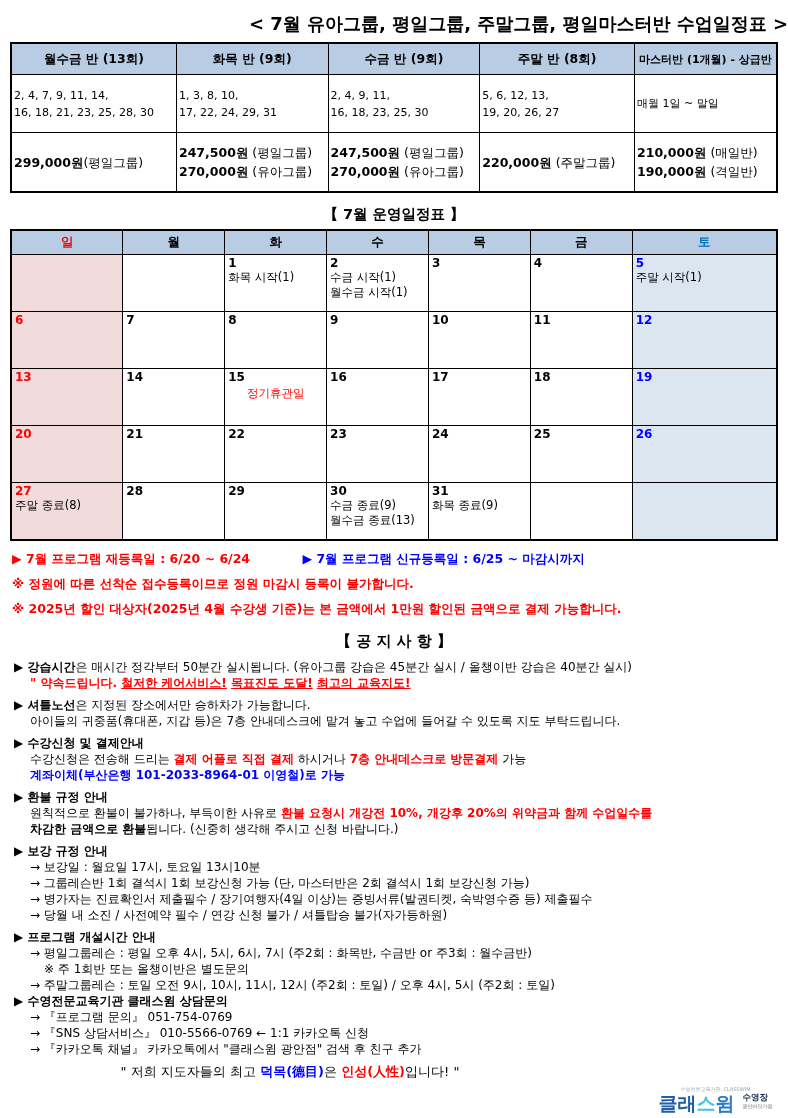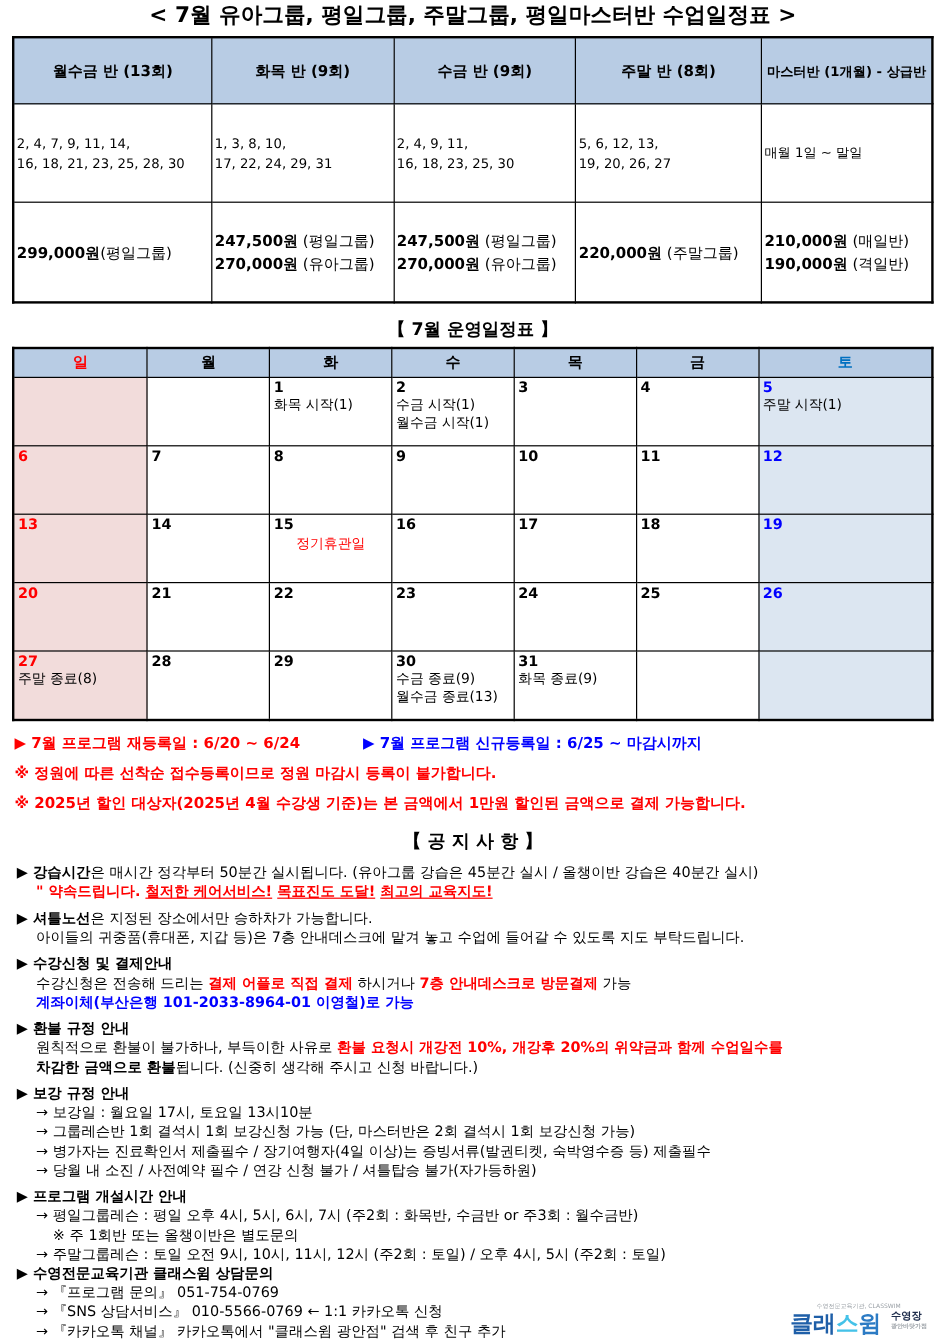--- a/index.html
+++ b/index.html
@@ -1,23 +1,23 @@
 <!DOCTYPE html>
 <html><head>
 <meta charset="utf-8">
 <style>
   html,body{margin:0;padding:0;background:#fff;}
   .page{position:relative;width:788px;height:1118px;background:#fff;overflow:hidden;
         font-family:"DejaVu Sans","Liberation Sans",sans-serif;color:#000;}
-  .main-title{text-align:center;font-weight:bold;font-size:18px;padding-top:0;}
+  .main-title{text-align:right;font-weight:bold;font-size:18px;padding-top:12px;}
   .section-title{text-align:center;font-weight:bold;font-size:14.5px;margin-top:12px;}
   
   table{border-collapse:collapse;table-layout:fixed;}
   .fee-table{width:768px;margin:6px auto 0;border:2px solid #000;}
-  .fee-table th,.fee-table td{border:1.5px solid #000;vertical-align:middle;padding:12px 2px;}
+  .fee-table th,.fee-table td{border:1.5px solid #000;vertical-align:middle;padding:0 2px;}
   .fee-table th{background:#B8CCE4;height:30px;font-size:12.5px;font-weight:bold;}
   .fee-table th:last-child{font-size:11px;}
   .fee-table td.dates{height:57px;font-size:11px;line-height:17px;}
   .fee-table td.price{height:58px;font-size:12.5px;line-height:19px;}
   .amt{font-weight:bold;} .lbl{font-weight:normal;}
   
   .calendar{width:768px;margin:5px auto 0;border:2px solid #000;}
   .calendar th{background:#B8CCE4;height:21px;font-size:12.5px;font-weight:bold;border:1px solid #000;}
   .calendar th.sun{color:#FF0000;} .calendar th.sat{color:#0070C0;}
   .calendar td{border:1px solid #000;height:54px;vertical-align:top;text-align:left;padding:1px 3px;}

